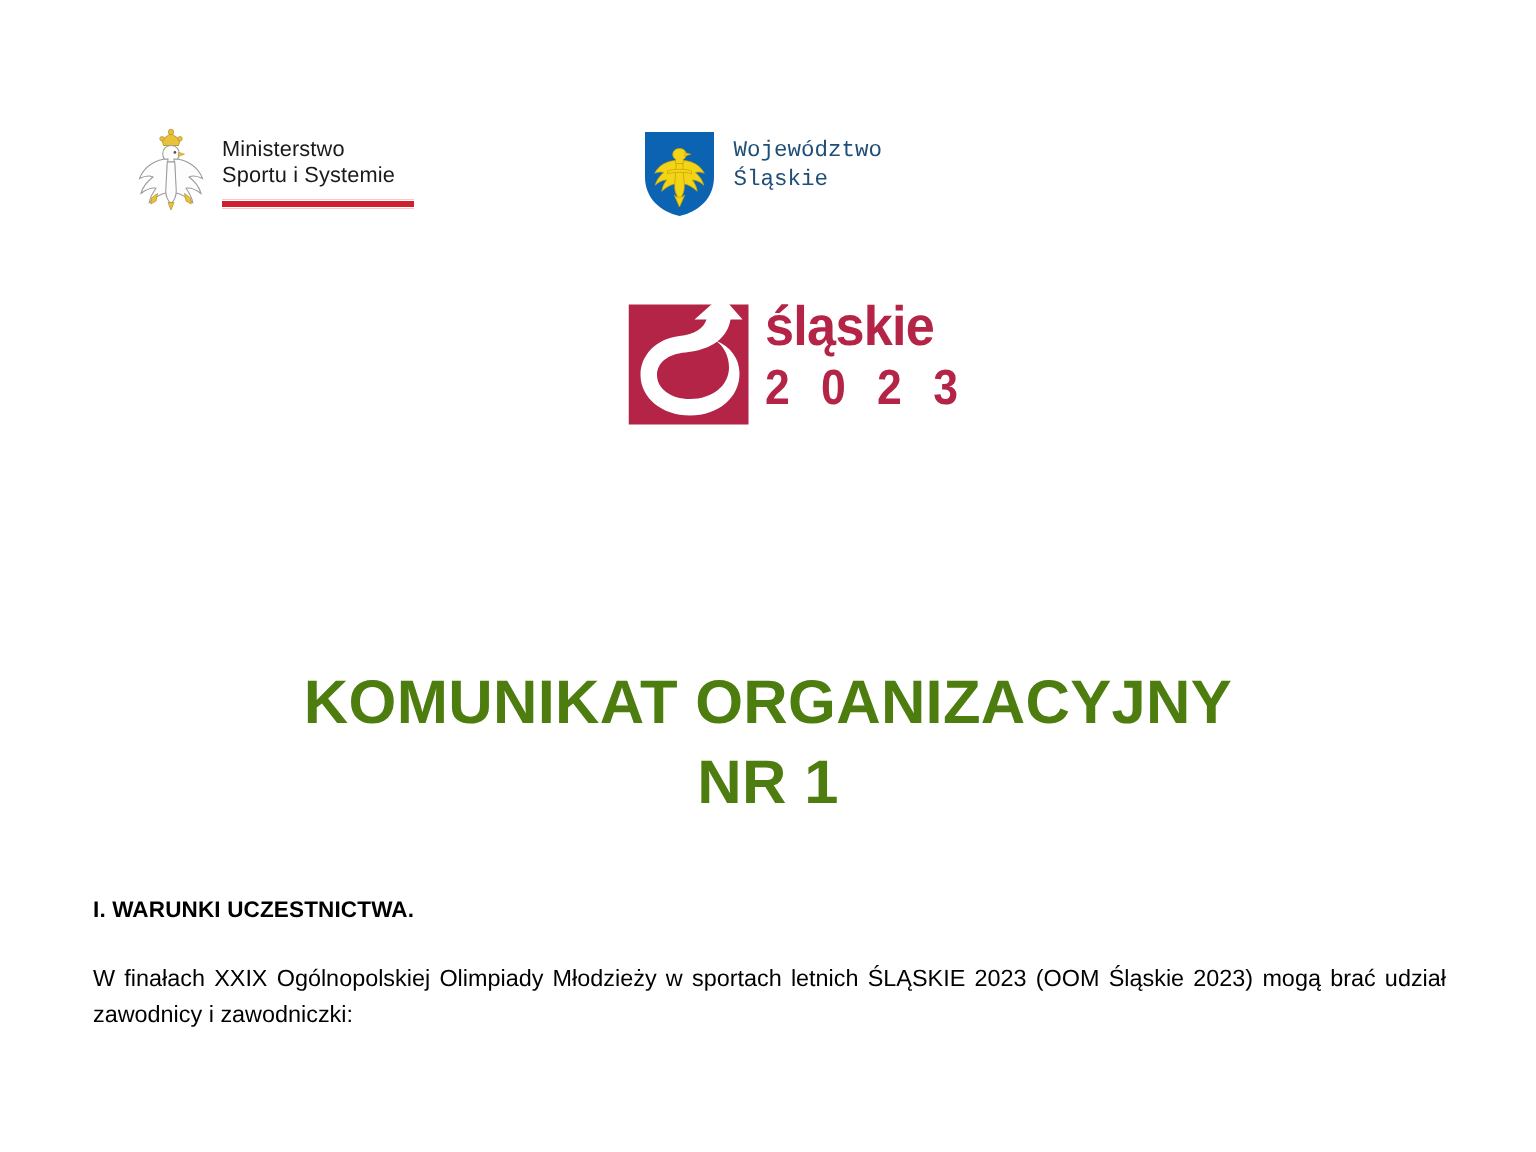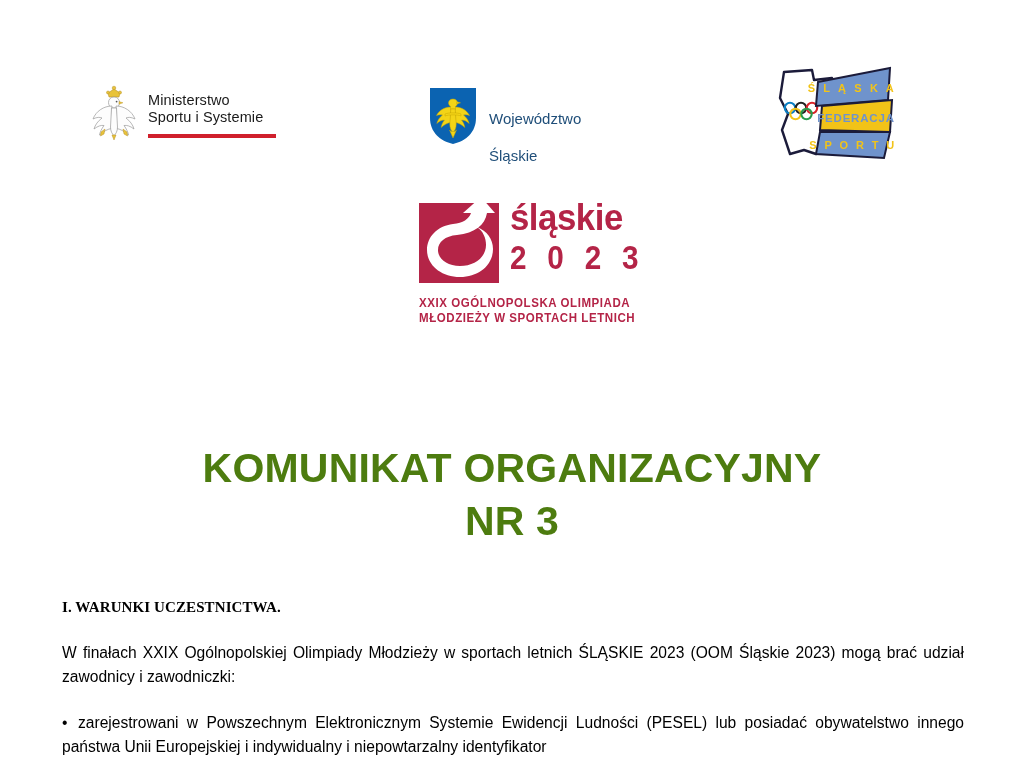--- a/index.html
+++ b/index.html
@@ -71,26 +71,25 @@
   .voiv-shield {
     width: 50px;
     height: 60px;
     flex: none;
   }
   .voiv-text-block {
     margin-left: 11px;
     padding-top: 5px;
   }
   .voiv-line {
-    font-family: Liberation Sans, sans-serif;
+    font-family: Liberation Mono, monospace;
     font-size: 15px;
     line-height: 19px;
     color: #1f4e79;
     white-space: nowrap;
-    margin-top: 18px;
   }
 
   
   .fed-logo {
     position: absolute;
     left: 766px;
     top: 58px;
     width: 130px;
     height: 108px;
   }
@@ -172,21 +171,21 @@
   .doc-title .tline { display: block; }
 
   
   .body-area {
     position: absolute;
     left: 62px;
     top: 597px;
     width: 902px;
   }
   .section-heading {
-    font-family: Liberation Serif, serif;
+    font-family: Liberation Sans, sans-serif;
     font-weight: bold;
     font-size: 15px;
     line-height: 20px;
     color: #000000;
     letter-spacing: 0.1px;
   }
   .para {
     font-family: "Liberation Sans", sans-serif;
     font-size: 15.6px;
     line-height: 24px;
@@ -256,64 +255,36 @@
 
         <path d="M17 28 C20 26.5 30 26.5 33 28 L33 30 C30 28.5 20 28.5 17 30 Z"></path>
       </g>
     </svg>
     <div class="voiv-text-block">
       <div class="voiv-line">Województwo</div>
       <div class="voiv-line">Śląskie</div>
     </div>
   </div>
 
-  <div class="fed-logo">
-    <svg viewBox="0 0 130 108" width="130" height="108">
-
-      <path d="M18 14 L46 12 L48 22 L66 20 L70 34 L64 46 L72 58 L66 74 L72 88 L50 96 L38 92 L24 96 L16 72 L22 56 L14 40 Z" fill="#ffffff" stroke="#1b1b3a" stroke-width="2.4" stroke-linejoin="round"></path>
-
-      <g fill="none" stroke-width="2.1">
-        <circle cx="24" cy="50" r="5.2" stroke="#0b7fc4"></circle>
-        <circle cx="35" cy="50" r="5.2" stroke="#222222"></circle>
-        <circle cx="46" cy="50" r="5.2" stroke="#d8232a"></circle>
-        <circle cx="29.5" cy="56" r="5.2" stroke="#f2c318"></circle>
-        <circle cx="40.5" cy="56" r="5.2" stroke="#2a9a4a"></circle>
-      </g>
-
-      <path d="M52 24 L124 10 L122 42 L50 48 Z" fill="#6f93cc" stroke="#1b1b3a" stroke-width="2"></path>
-      <text x="86" y="34" font-family="'Liberation Sans', sans-serif" font-size="11" font-weight="bold" fill="#f2c318" text-anchor="middle" letter-spacing="2.6">Ś L Ą S K A</text>
-
-      <path d="M56 48 L126 42 L124 74 L54 72 Z" fill="#f2c318" stroke="#1b1b3a" stroke-width="2"></path>
-      <text x="90" y="64" font-family="'Liberation Sans', sans-serif" font-size="11.5" font-weight="bold" fill="#6f93cc" text-anchor="middle" letter-spacing="0.8">FEDERACJA</text>
-
-      <path d="M54 74 L124 74 L118 100 L50 96 Z" fill="#6f93cc" stroke="#1b1b3a" stroke-width="2"></path>
-      <text x="87" y="91" font-family="'Liberation Sans', sans-serif" font-size="11" font-weight="bold" fill="#f2c318" text-anchor="middle" letter-spacing="2.4">S P O R T U</text>
-    </svg>
-  </div>
 </div>
 
 <div class="event-logo">
   <div class="event-top">
     <svg class="event-mark" viewBox="0 0 85 88">
       <rect x="0" y="6" width="80" height="80" fill="#b42447"></rect>
       <path d="M62 0 L44 16 L52 16 C50 22 44 26 34 27 C18 29 8 40 8 53 C8 68 22 80 41 80 C60 80 74 68 74 52 C74 42 68 34 58 30 C64 34 67 41 67 48 C67 60 56 69 41 69 C28 69 19 62 19 53 C19 45 26 39 38 38 C56 36 66 28 68 16 L76 16 Z" fill="#ffffff"></path>
     </svg>
     <div class="event-word">
       <div class="event-slaskie">śląskie</div>
       <div class="event-year">2 0 2 3</div>
     </div>
   </div>
-  <div class="event-tagline">
-    <div class="event-tag-line">XXIX OGÓLNOPOLSKA OLIMPIADA</div>
-    <div class="event-tag-line">MŁODZIEŻY W SPORTACH LETNICH</div>
-  </div>
 </div>
 
 <h1 class="doc-title">
   <span class="tline">KOMUNIKAT ORGANIZACYJNY</span>
-  <span class="tline">NR 3</span>
+  <span class="tline">NR 1</span>
 </h1>
 
 <div class="body-area">
   <div class="section-heading">I. WARUNKI UCZESTNICTWA.</div>
   <p class="para para-intro">W finałach XXIX Ogólnopolskiej Olimpiady Młodzieży w sportach letnich ŚLĄSKIE 2023 (OOM Śląskie 2023) mogą brać udział zawodnicy i zawodniczki:</p>
-  <p class="para bullet-para"><span class="bullet-dot">•</span><span>zarejestrowani w Powszechnym Elektronicznym Systemie Ewidencji Ludności (PESEL) lub posiadać obywatelstwo innego państwa Unii Europejskiej i indywidualny i niepowtarzalny identyfikator</span></p>
 </div>
 
 </body></html>

